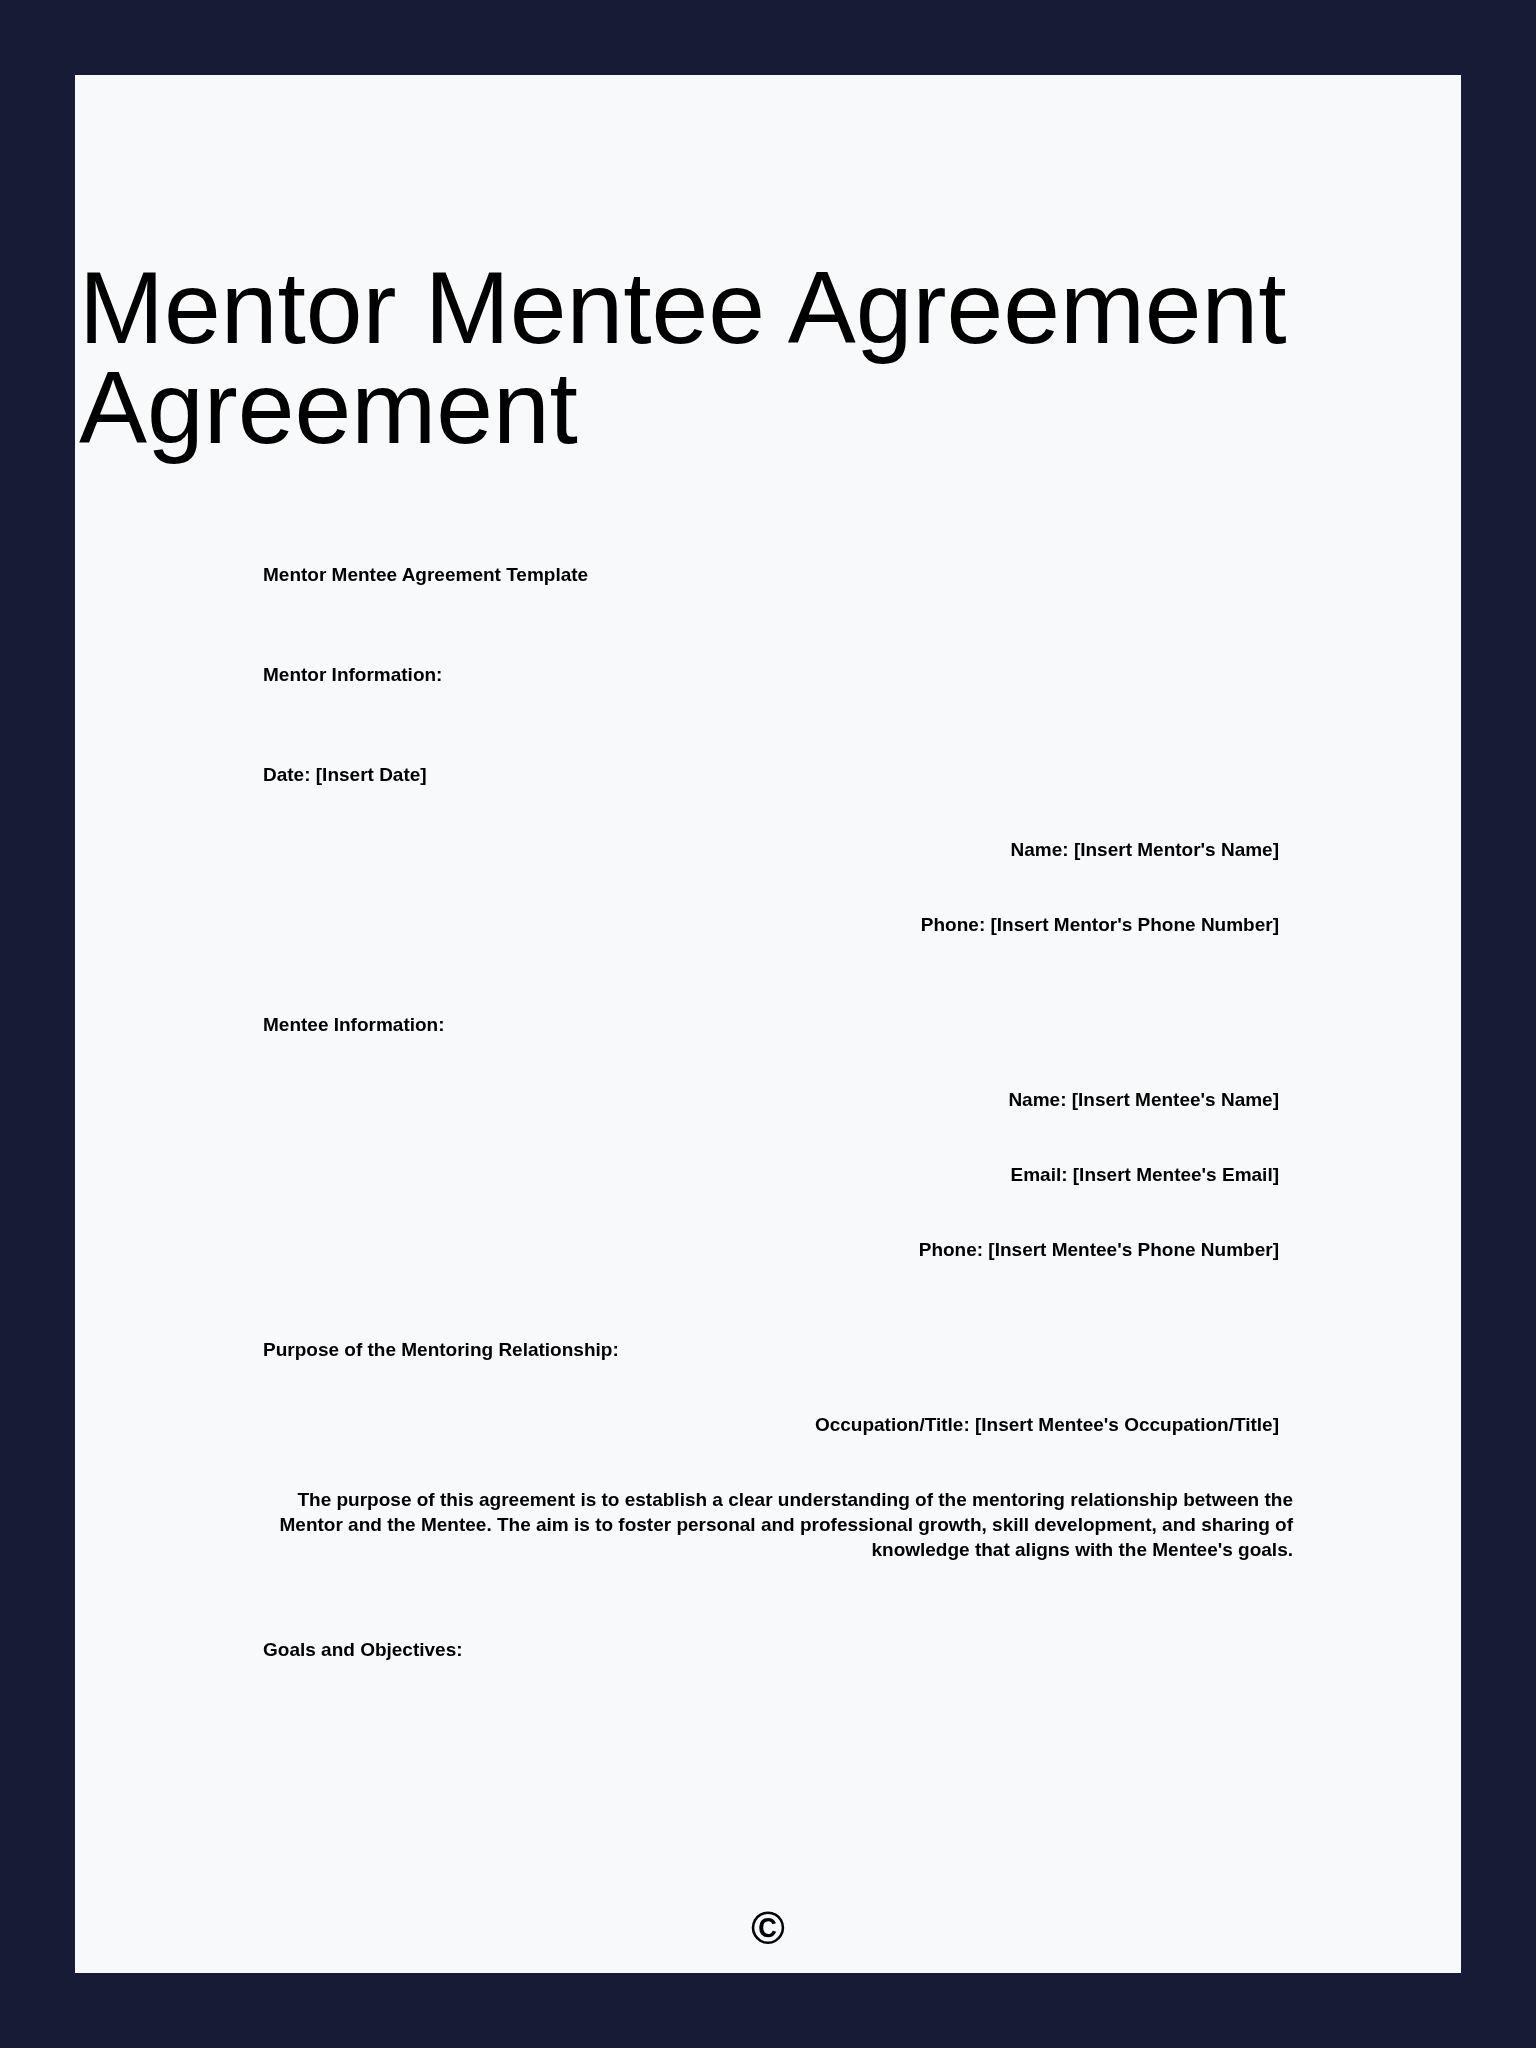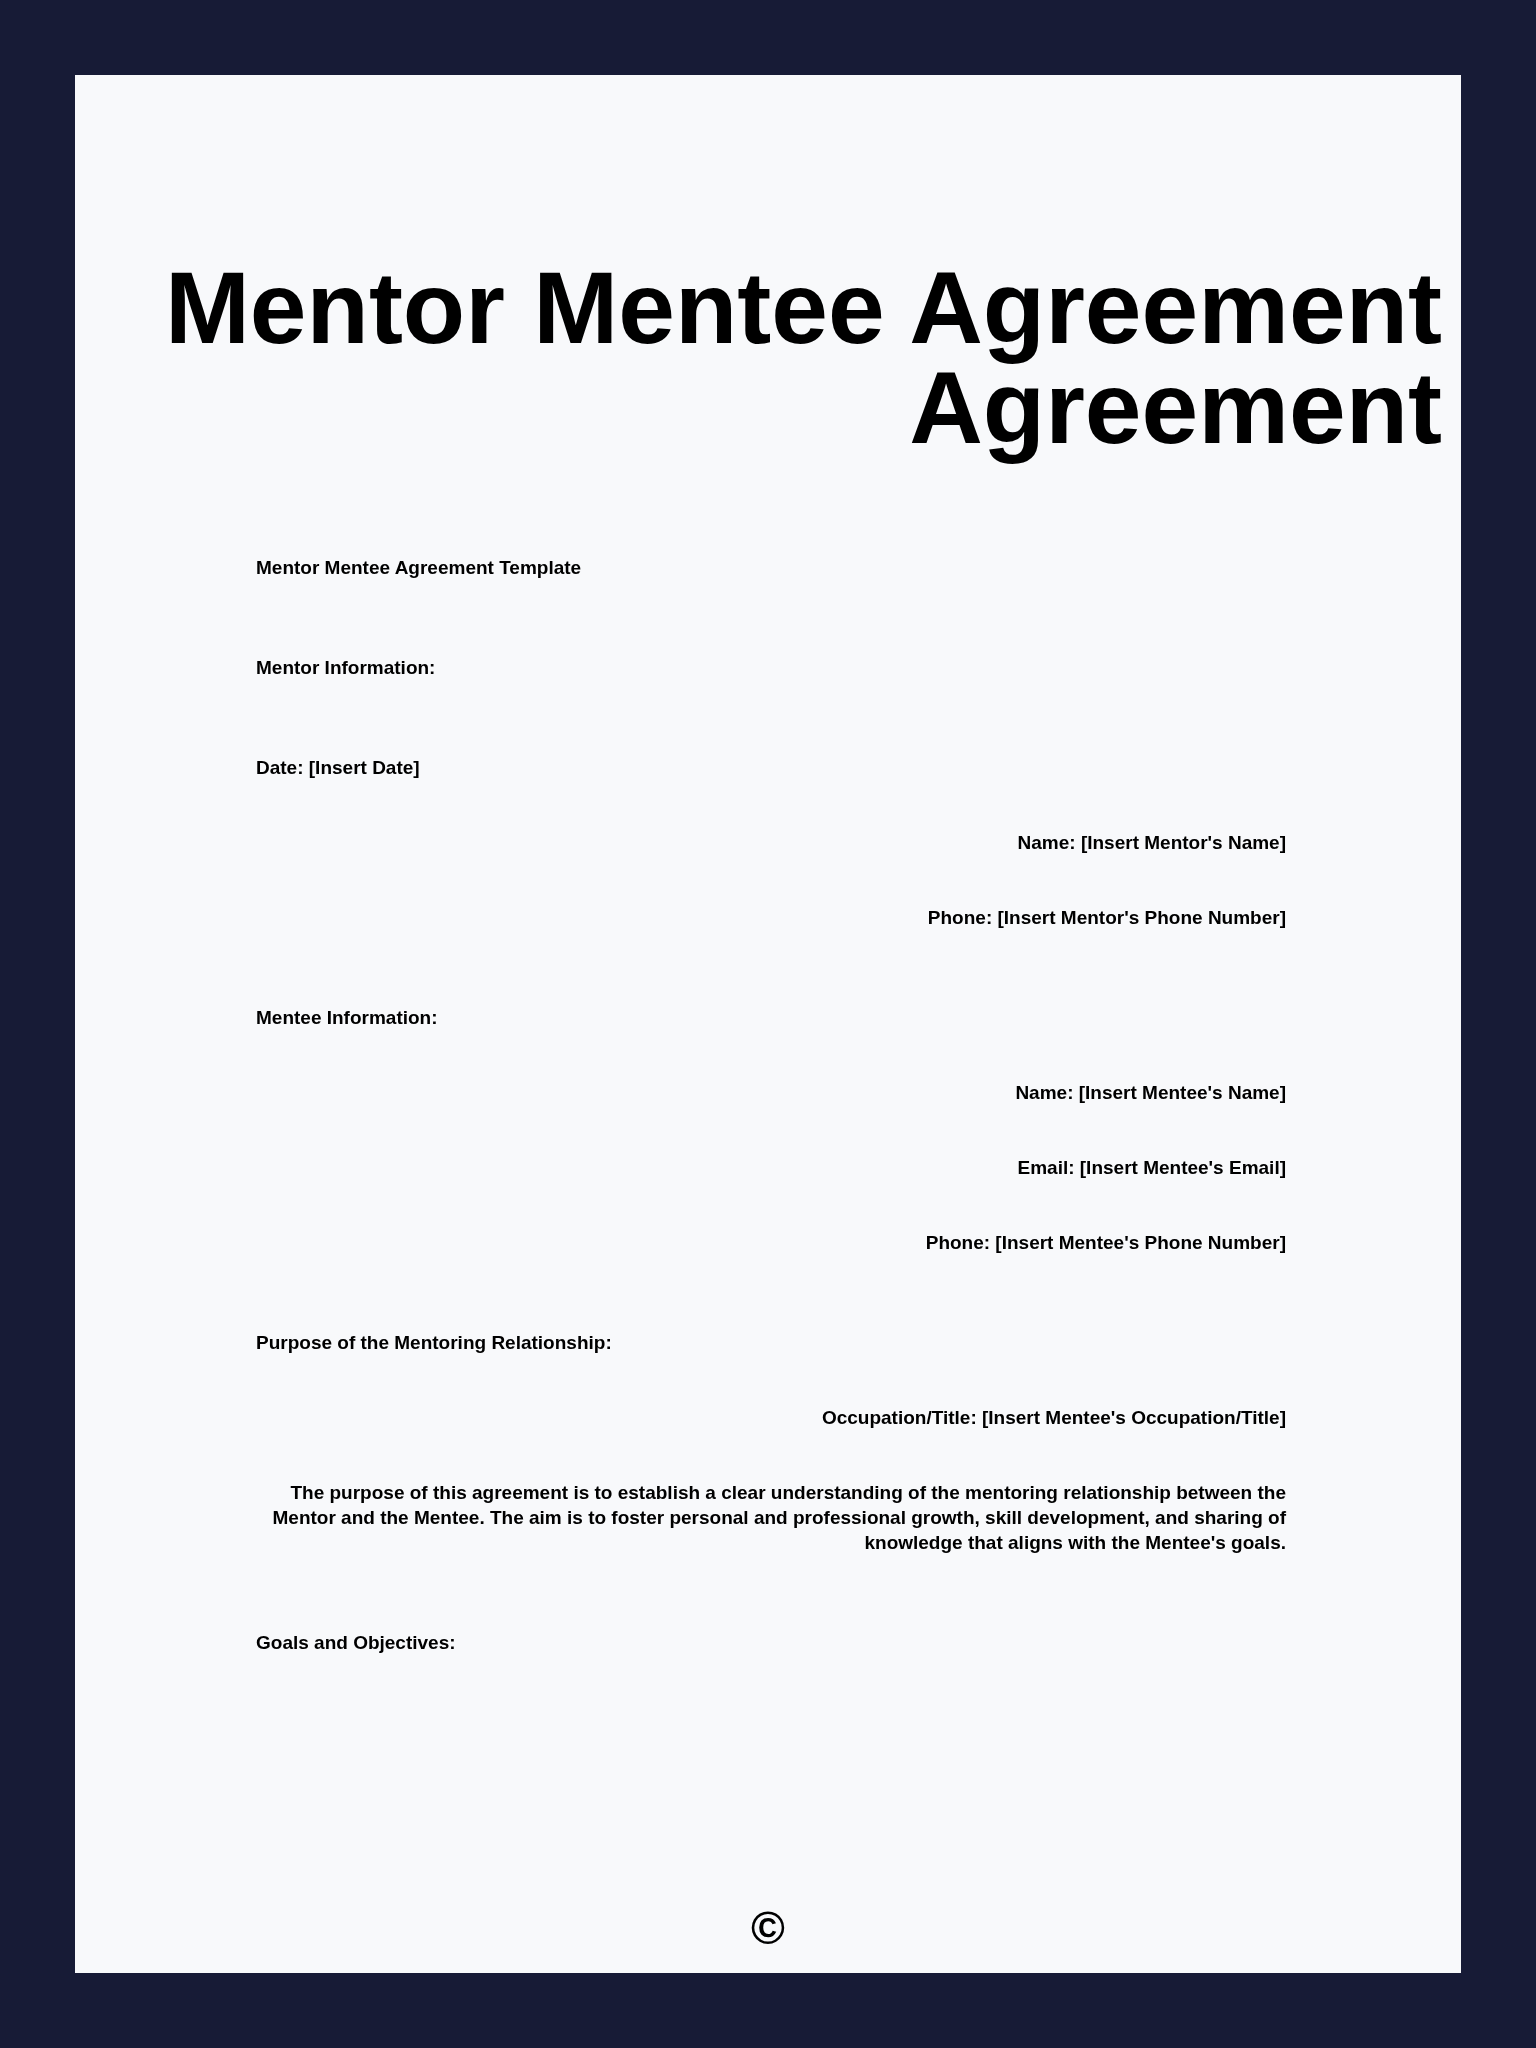--- a/index.html
+++ b/index.html
@@ -18,38 +18,38 @@
   .page {
     position: absolute;
     left: 75px;
     top: 75px;
     width: 1386px;
     height: 1898px;
     background: #f8f9fb;
   }
   .doc-title {
     position: absolute;
-    left: 11px;
+    left: 4px;
     top: 183px;
     width: 1356px;
     margin: 0;
-    text-align: right;
-    font-weight: bold;
+    text-align: left;
+    font-weight: normal;
     font-size: 102px;
     line-height: 100px;
     letter-spacing: 0;
   }
   .content {
     position: absolute;
     left: 176px;
     top: 475px;
     width: 1040px;
   }
   .line {
-    margin: 5px;
+    margin: 12px;
     font-size: 19px;
     line-height: 25px;
     font-weight: bold;
     white-space: pre-wrap;
   }
   .gap-item { margin-top: 50px; text-align: right; }
   .gap-section { margin-top: 75px; }
   .copyright {
     position: absolute;
     left: 0;

